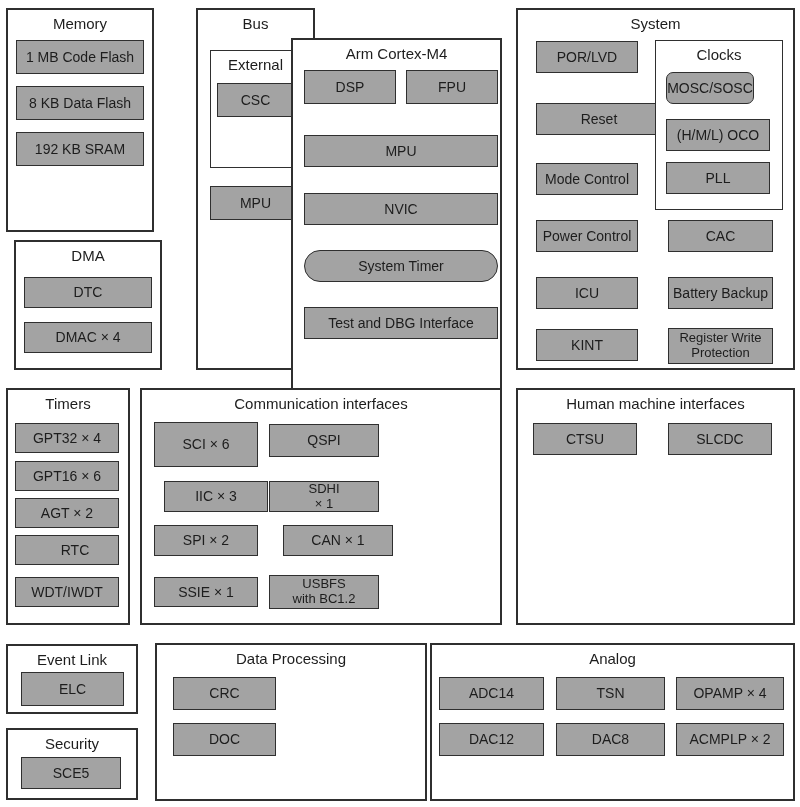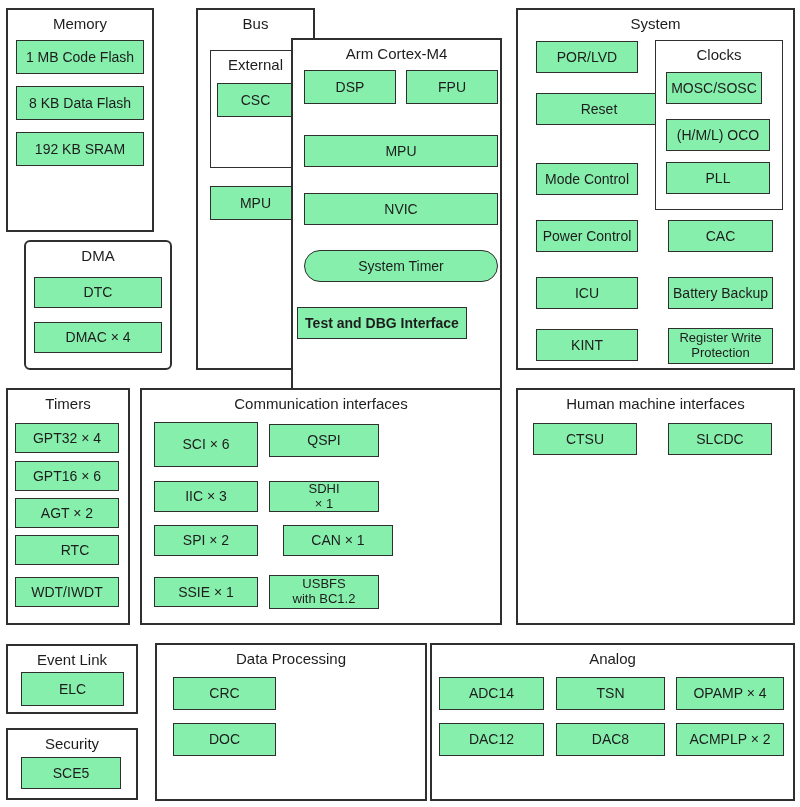--- a/index.html
+++ b/index.html
@@ -30,21 +30,21 @@
     left: 0;
     right: 0;
     text-align: center;
     font-size: 15px;
     line-height: 1.2;
     white-space: nowrap;
   }
   .box {
     position: absolute;
     border: 1.5px solid #2f2f2f;
-    background: #86efac;
+    background: #a3a3a3;
     box-sizing: border-box;
     display: flex;
     align-items: center;
     justify-content: center;
     text-align: center;
     font-size: 14px;
     line-height: 1.2;
     white-space: pre-line;
   }
   .box.small { font-size: 13px; line-height: 1.15; }
@@ -54,21 +54,21 @@
 
 <div class="canvas">
 
   <section class="group" style="left:6px; top:8px; width:148px; height:224px;">
     <div class="gtitle">Memory</div>
     <div class="box" style="left:8px; top:30px; width:128px; height:34px;">1 MB Code Flash</div>
     <div class="box" style="left:8px; top:76px; width:128px; height:34px;">8 KB Data Flash</div>
     <div class="box" style="left:8px; top:122px; width:128px; height:34px;">192 KB SRAM</div>
   </section>
 
-  <section class="group" style="left:24px; top:240px; width:148px; height:130px;border-radius:6px;">
+  <section class="group" style="left:14px; top:240px; width:148px; height:130px;">
     <div class="gtitle">DMA</div>
     <div class="box" style="left:8px; top:35px; width:128px; height:31px;">DTC</div>
     <div class="box" style="left:8px; top:80px; width:128px; height:31px;">DMAC × 4</div>
   </section>
 
   <section class="group" style="left:164px; top:8px; width:119px; height:362px;margin-left:32px;">
     <div class="gtitle">Bus</div>
     <div class="subgroup" style="left:12px; top:40px; width:91px; height:118px;">
       <div class="gtitle">External</div>
       <div class="box" style="left:6px; top:32px; width:77px; height:34px;">CSC</div>
@@ -76,34 +76,34 @@
     <div class="box" style="left:12px; top:176px; width:91px; height:34px;">MPU</div>
   </section>
 
   <section class="group" style="left:291px; top:8px; width:211px; height:362px;margin-top:30px;">
     <div class="gtitle">Arm Cortex-M4</div>
     <div class="box" style="left:11px; top:30px; width:92px; height:34px;">DSP</div>
     <div class="box" style="left:113px; top:30px; width:92px; height:34px;">FPU</div>
     <div class="box" style="left:11px; top:95px; width:194px; height:32px;">MPU</div>
     <div class="box" style="left:11px; top:153px; width:194px; height:32px;">NVIC</div>
     <div class="box" style="left:11px; top:210px; width:194px; height:32px;border-radius:16px;">System Timer</div>
-    <div class="box" style="left:4px; top:267px; width:170px; height:32px;font-weight:bold;">Test and DBG Interface</div>
+    <div class="box" style="left:11px; top:267px; width:194px; height:32px;">Test and DBG Interface</div>
   </section>
 
   <section class="group" style="left:516px; top:8px; width:279px; height:362px;">
     <div class="gtitle">System</div>
     <div class="box" style="left:18px; top:31px; width:102px; height:32px;">POR/LVD</div>
-    <div class="box" style="left:18px; top:83px; width:126px; height:32px;">Reset</div>
+    <div class="box" style="left:18px; top:93px; width:126px; height:32px;">Reset</div>
     <div class="box" style="left:18px; top:153px; width:102px; height:32px;">Mode Control</div>
     <div class="box" style="left:18px; top:210px; width:102px; height:32px;">Power Control</div>
     <div class="box" style="left:18px; top:267px; width:102px; height:32px;">ICU</div>
     <div class="box" style="left:18px; top:319px; width:102px; height:32px;">KINT</div>
     <div class="subgroup" style="left:137px; top:30px; width:128px; height:170px;">
       <div class="gtitle">Clocks</div>
-      <div class="box" style="left:10px; top:31px; width:96px; height:32px;">MOSC/SOSC</div>
+      <div class="box" style="left:10px; top:31px; width:88px; height:32px;border-radius:7px;">MOSC/SOSC</div>
       <div class="box" style="left:10px; top:78px; width:104px; height:32px;">(H/M/L) OCO</div>
       <div class="box" style="left:10px; top:121px; width:104px; height:32px;">PLL</div>
     </div>
     <div class="box" style="left:150px; top:210px; width:105px; height:32px;">CAC</div>
     <div class="box" style="left:150px; top:267px; width:105px; height:32px;">Battery Backup</div>
     <div class="box small" style="left:150px; top:318px; width:105px; height:36px;">Register Write
 Protection</div>
   </section>
 
   <section class="group" style="left:6px; top:388px; width:124px; height:237px;">
@@ -112,21 +112,21 @@
     <div class="box" style="left:7px; top:71px; width:104px; height:30px;">GPT16 × 6</div>
     <div class="box" style="left:7px; top:108px; width:104px; height:30px;">AGT × 2</div>
     <div class="box" style="left:7px; top:145px; width:104px; height:30px;padding-left:16px;">RTC</div>
     <div class="box" style="left:7px; top:187px; width:104px; height:30px;">WDT/IWDT</div>
   </section>
 
   <section class="group" style="left:140px; top:388px; width:362px; height:237px;">
     <div class="gtitle">Communication interfaces</div>
     <div class="box" style="left:12px; top:32px; width:104px; height:45px;">SCI × 6</div>
     <div class="box" style="left:127px; top:34px; width:110px; height:33px;">QSPI</div>
-    <div class="box" style="left:12px; top:91px; width:104px; height:31px;">IIC × 3</div>
+    <div class="box" style="left:22px; top:91px; width:104px; height:31px;">IIC × 3</div>
     <div class="box small" style="left:127px; top:91px; width:110px; height:31px;">SDHI
 × 1</div>
     <div class="box" style="left:12px; top:135px; width:104px; height:31px;">SPI × 2</div>
     <div class="box" style="left:141px; top:135px; width:110px; height:31px;">CAN × 1</div>
     <div class="box" style="left:12px; top:187px; width:104px; height:30px;">SSIE × 1</div>
     <div class="box small" style="left:127px; top:185px; width:110px; height:34px;">USBFS
 with BC1.2</div>
   </section>
 
   <section class="group" style="left:516px; top:388px; width:279px; height:237px;">

